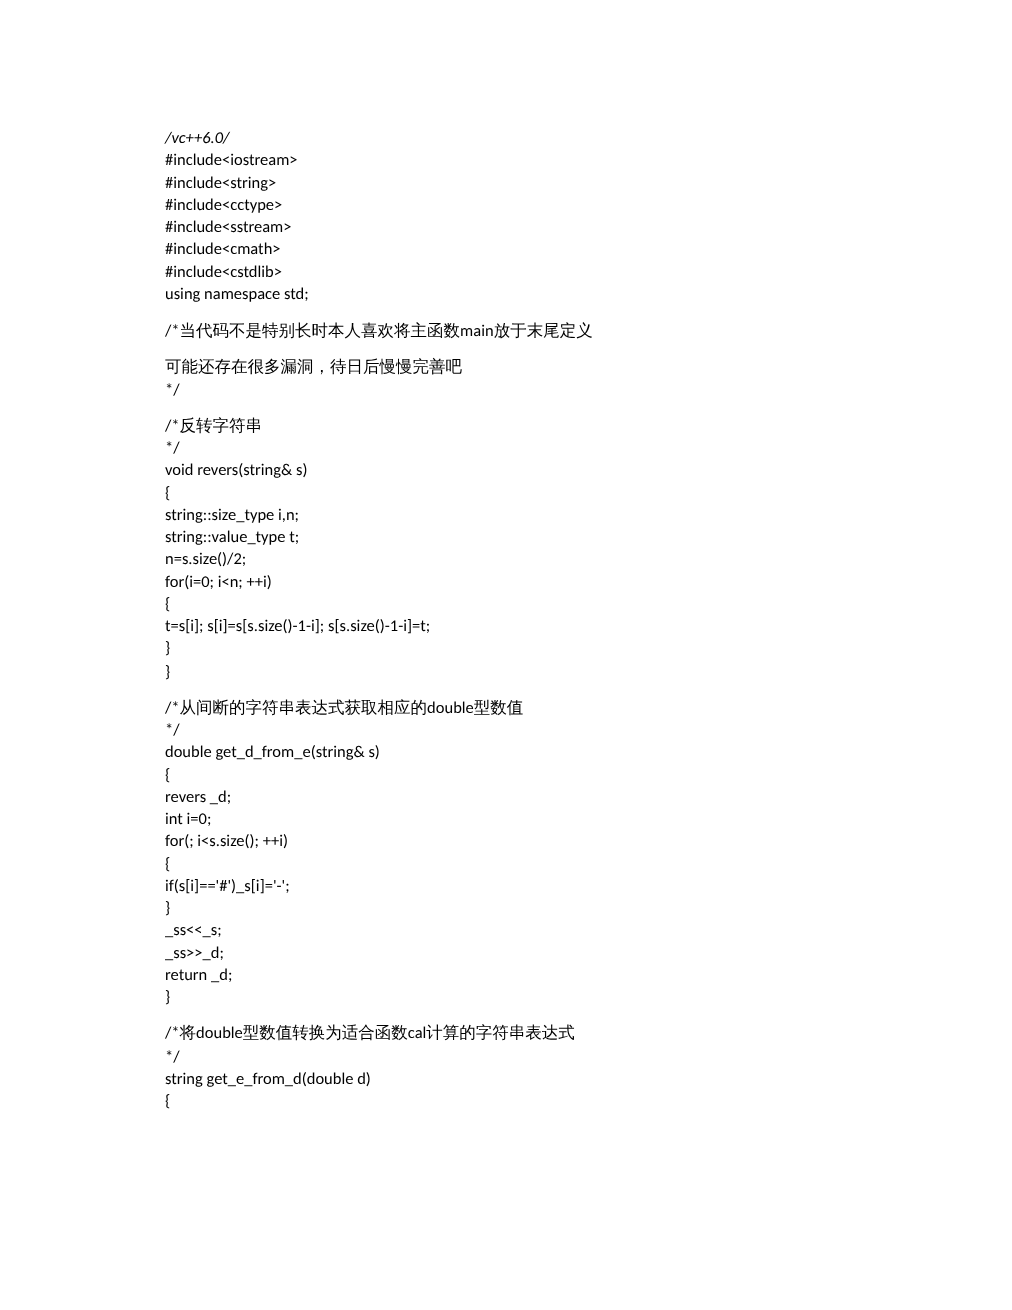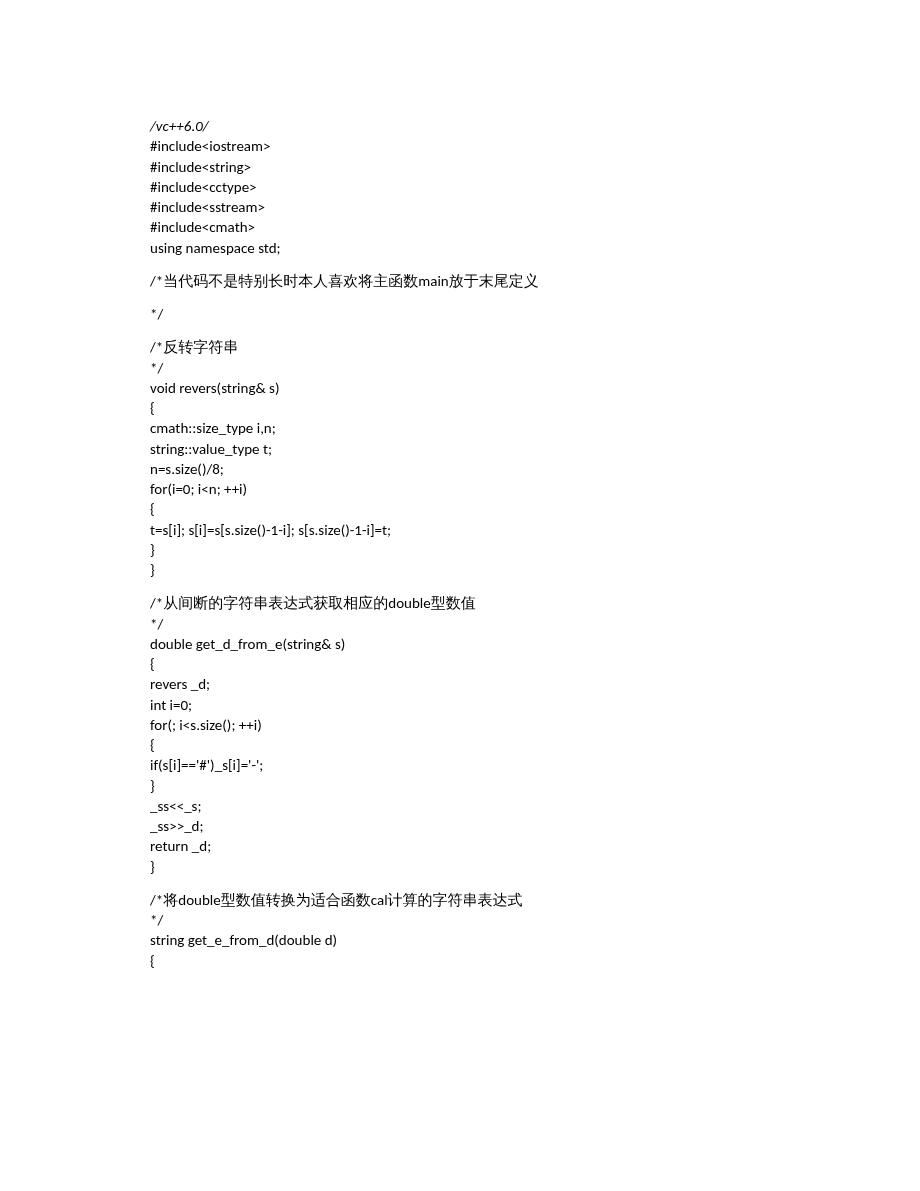--- a/index.html
+++ b/index.html
@@ -32,36 +32,38 @@
 
 <div class="page">
   <div id="content">
       <div class="block">
         <div class="line italic">/vc++6.0/</div>
         <div class="line">#include&lt;iostream&gt;</div>
         <div class="line">#include&lt;string&gt;</div>
         <div class="line">#include&lt;cctype&gt;</div>
         <div class="line">#include&lt;sstream&gt;</div>
         <div class="line">#include&lt;cmath&gt;</div>
+        <div class="line">#include&lt;cstdlib&gt;</div>
         <div class="line">using namespace std;</div>
       </div>
       <div class="block">
         <div class="line">/*当代码不是特别长时本人喜欢将主函数main放于末尾定义</div>
       </div>
       <div class="block">
+        <div class="line">可能还存在很多漏洞，待日后慢慢完善吧</div>
         <div class="line">*/</div>
       </div>
       <div class="block">
         <div class="line">/*反转字符串</div>
         <div class="line">*/</div>
         <div class="line">void revers(string&amp; s)</div>
         <div class="line">{</div>
-        <div class="line">cmath::size_type i,n;</div>
+        <div class="line">string::size_type i,n;</div>
         <div class="line">string::value_type t;</div>
-        <div class="line">n=s.size()/8;</div>
+        <div class="line">n=s.size()/2;</div>
         <div class="line">for(i=0; i&lt;n; ++i)</div>
         <div class="line">{</div>
         <div class="line">t=s[i]; s[i]=s[s.size()-1-i]; s[s.size()-1-i]=t;</div>
         <div class="line">}</div>
         <div class="line">}</div>
       </div>
       <div class="block">
         <div class="line">/*从间断的字符串表达式获取相应的double型数值</div>
         <div class="line">*/</div>
         <div class="line">double get_d_from_e(string&amp; s)</div>

